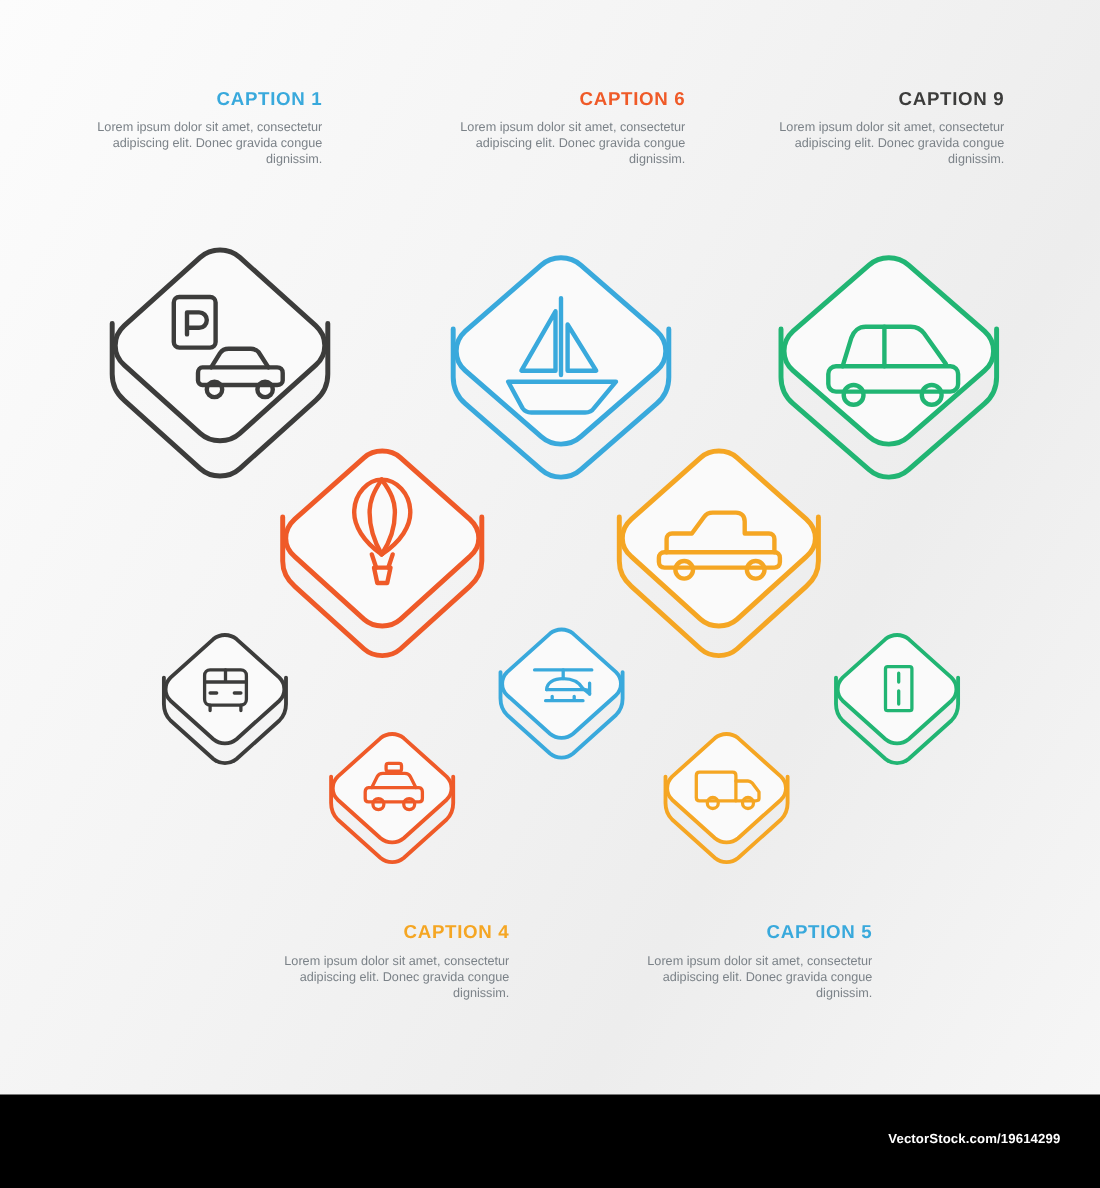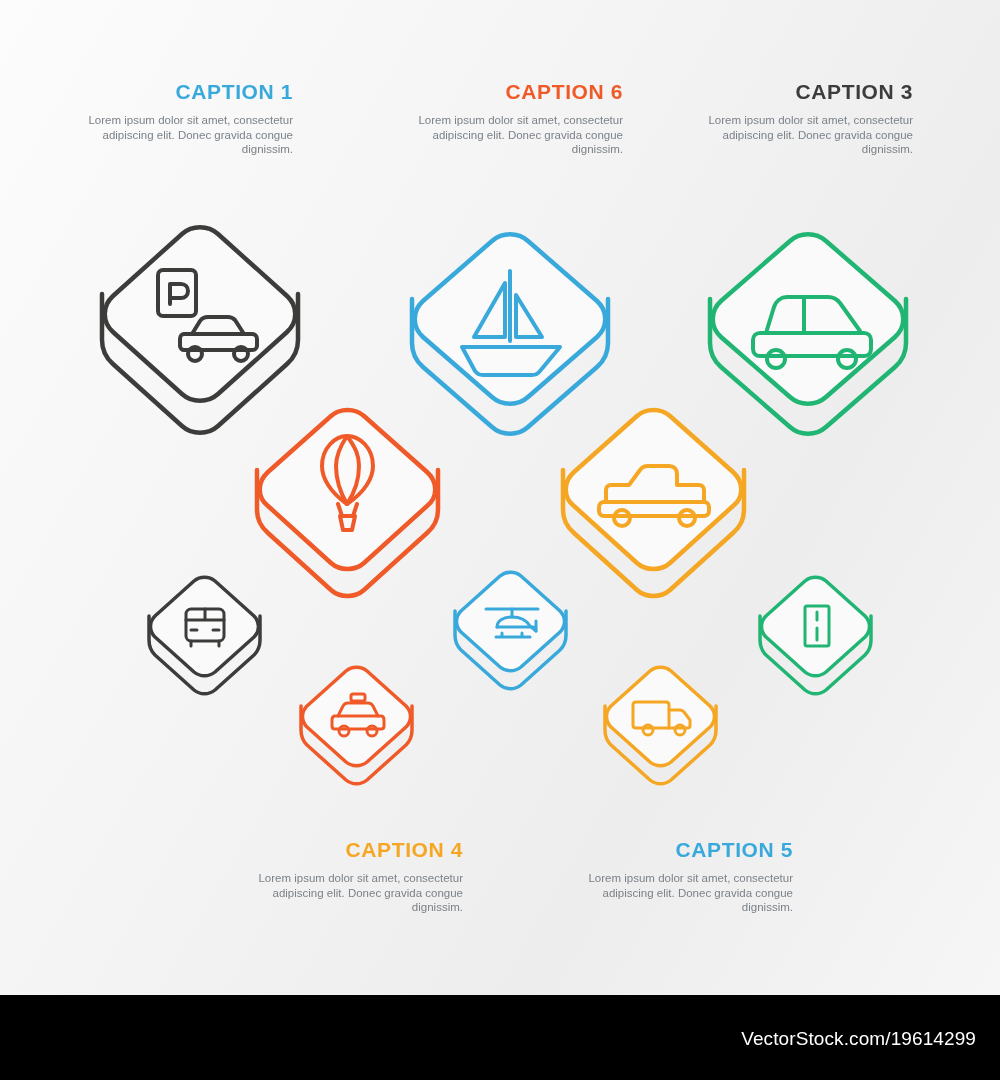--- a/index.html
+++ b/index.html
@@ -28,21 +28,21 @@
     height: 995px;
     background: linear-gradient(120deg, #fcfcfc 0%, #f4f4f4 40%, #ededed 70%, #f6f6f6 100%);
   }
 
   
   .caption {
     position: absolute;
     width: 215px;
   }
   .caption .cap-title {
-    font-size: 21px;
+    font-size: 17px;
     font-weight: bold;
     letter-spacing: 0.6px;
     margin: 0 0 9px 0;
   }
   .caption .cap-body {
     font-size: 11.5px;
     line-height: 14.5px;
     color: #7b8288;
     margin: 0;
   }
@@ -82,43 +82,44 @@
   }
   .vs-logo .vs-vector { color: #ffffff; }
   .vs-logo .vs-stock { color: #ffffff; }
   .vs-logo .vs-reg {
     font-size: 14px;
     vertical-align: super;
     font-weight: normal;
   }
   .vs-url {
     position: absolute;
-    right: 24px;
+    right: 36px;
     top: 1028px;
-    font-size: 19px;
+    font-size: 12px;
     color: #ffffff;
     letter-spacing: 0.1px;
+    font-weight: bold;
   }
 </style>
 </head>
 <body>
 
 <div id="stage">
   <div class="board"></div>
 
   <div class="caption cap-right" id="caption1">
     <div class="cap-title" style="color:#39a9dc;">CAPTION 1</div>
     <div class="cap-body">Lorem ipsum dolor sit amet, consectetur adipiscing elit. Donec gravida congue dignissim.</div>
   </div>
   <div class="caption cap-right" id="caption2">
     <div class="cap-title" style="color:#ef5a28;">CAPTION 6</div>
     <div class="cap-body">Lorem ipsum dolor sit amet, consectetur adipiscing elit. Donec gravida congue dignissim.</div>
   </div>
   <div class="caption cap-right" id="caption3">
-    <div class="cap-title" style="color:#3c3c3b;">CAPTION 3</div>
+    <div class="cap-title" style="color:#3c3c3b;">CAPTION 9</div>
     <div class="cap-body">Lorem ipsum dolor sit amet, consectetur adipiscing elit. Donec gravida congue dignissim.</div>
   </div>
   <div class="caption cap-right" id="caption4">
     <div class="cap-title" style="color:#f5a623;">CAPTION 4</div>
     <div class="cap-body">Lorem ipsum dolor sit amet, consectetur adipiscing elit. Donec gravida congue dignissim.</div>
   </div>
   <div class="caption cap-right" id="caption5">
     <div class="cap-title" style="color:#39a9dc;">CAPTION 5</div>
     <div class="cap-body">Lorem ipsum dolor sit amet, consectetur adipiscing elit. Donec gravida congue dignissim.</div>
   </div>

